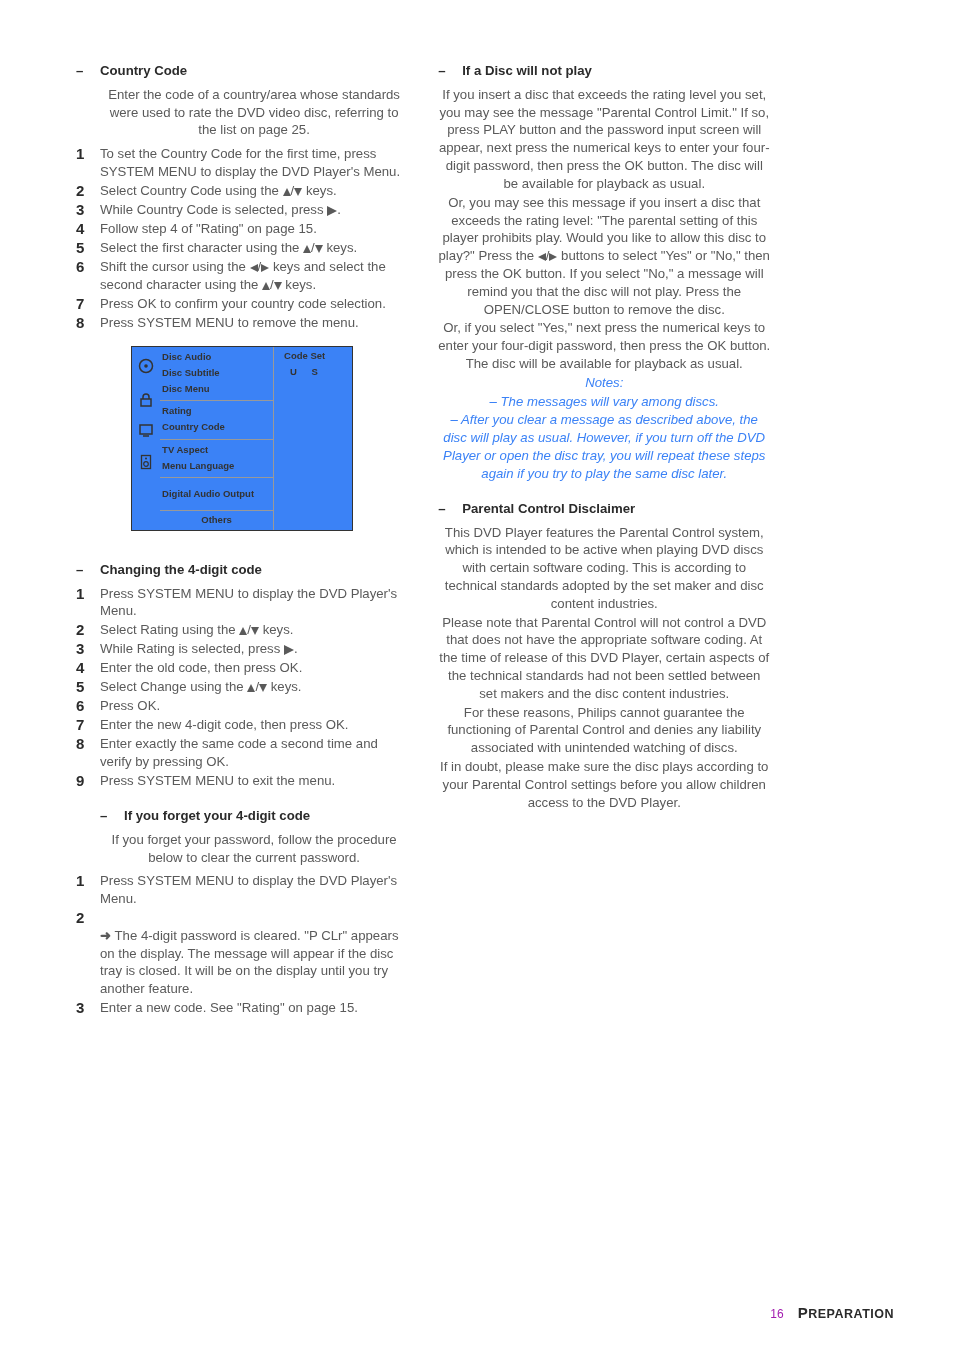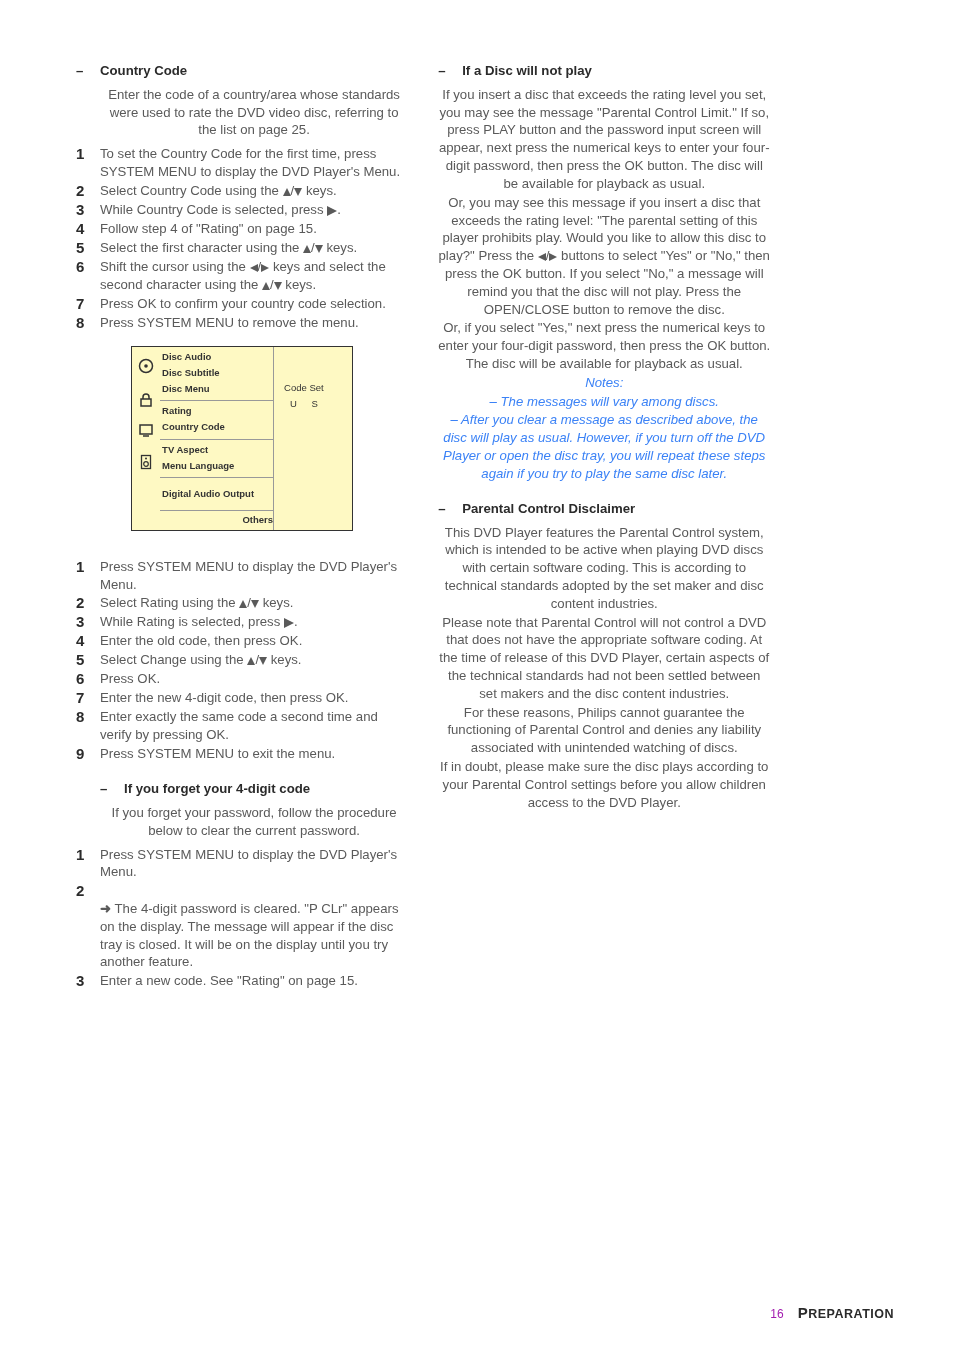--- a/index.html
+++ b/index.html
@@ -22,30 +22,30 @@
   .tri-up, .tri-down, .tri-left, .tri-right, .tri-play, .tri-arrow {
     display: inline-block; width: 0; height: 0; vertical-align: -1px;
   }
   .tri-up    { border-left: 4.5px solid transparent; border-right: 4.5px solid transparent; border-bottom: 8px solid #5a5a5a; }
   .tri-down  { border-left: 4.5px solid transparent; border-right: 4.5px solid transparent; border-top: 8px solid #5a5a5a; }
   .tri-left  { border-top: 4.5px solid transparent; border-bottom: 4.5px solid transparent; border-right: 8px solid #5a5a5a; }
   .tri-right { border-top: 4.5px solid transparent; border-bottom: 4.5px solid transparent; border-left: 8px solid #5a5a5a; }
   .tri-play  { border-top: 5px solid transparent; border-bottom: 5px solid transparent; border-left: 10px solid #5a5a5a; vertical-align: -2px; }
   .arrow { font-weight: bold; color: #5a5a5a; }
 
-  .menu-shot { width: 222px; border: 1px solid #333; margin: 14px auto 14px auto; display: flex; background: #fef9c3; }
+  .menu-shot { width: 222px; border: 1px solid #333; margin: 14px auto 14px auto; display: flex; background: #3b82f6; }
   .menu-icons { width: 28px; display: flex; flex-direction: column; }
   .menu-icons .cell { height: 38px; display:flex; align-items:center; justify-content:center; }
   .menu-icons .cell:last-child { height: 18px; }
   .menu-labels { width: 114px; border-right: 1px solid #999; font-family: Arial, sans-serif; font-size: 9.5px; font-weight: bold; color: #333; }
   .menu-labels .grp { border-bottom: 1px solid #999; padding: 3px 0 3px 2px; }
   .menu-labels .grp div { padding: 1.5px 0; }
   .menu-labels .grp.tall { padding: 8px 0 8px 2px; }
-  .menu-labels .others { text-align: right; padding: 3px 0; }
-  .menu-right { flex: 1; font-family: Arial, sans-serif; font-size: 9.5px; font-weight: normal; color: #333; padding: 3px 0 0 10px; margin-top: 32px; }
+  .menu-labels .others { text-align: center; padding: 3px 0; }
+  .menu-right { flex: 1; font-family: Arial, sans-serif; font-size: 9.5px; font-weight: bold; color: #333; padding: 3px 0 0 10px; }
   .menu-right .codeset { margin-bottom: 4px; }
   .menu-right .us { letter-spacing: 6px; padding-left: 6px; }
 
   .ic { display:inline-block; }
 
   .notes-head { font-style: italic; color: #3b82f6; margin-top: 6px; }
   .notes-body { font-style: italic; color: #3b82f6; }
 
   .spacer-sm { height: 12px; }
 
@@ -147,20 +147,21 @@
           </div>
           <div class="others">Others</div>
         </div>
         <div class="menu-right">
           <div class="codeset">Code Set</div>
           <div class="us">U S</div>
         </div>
       </div>
 
       <div class="spacer-sm"></div>
+      <div class="heading"><span class="dash">–</span><span>Changing the 4-digit code</span></div>
       <div class="step">
           <span class="num">1</span>
           <span class="txt">Press SYSTEM MENU to display the DVD Player's Menu.</span>
         </div>
       <div class="step">
           <span class="num">2</span>
           <span class="txt"><span>Select Rating using the </span><span class="tri-up"></span>/<span class="tri-down"></span><span> keys.</span></span>
         </div>
       <div class="step">
           <span class="num">3</span>

